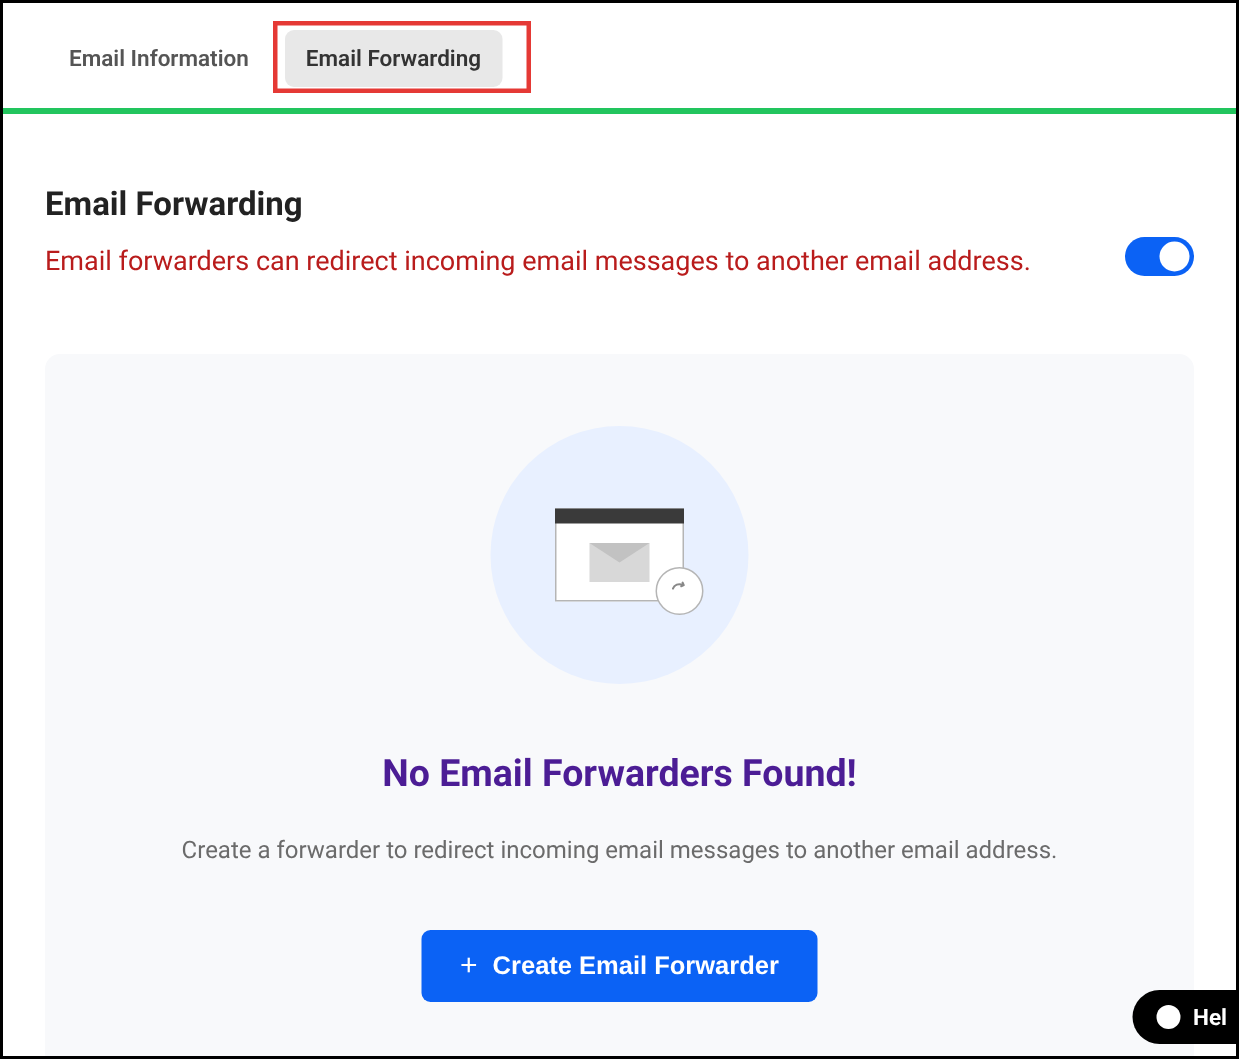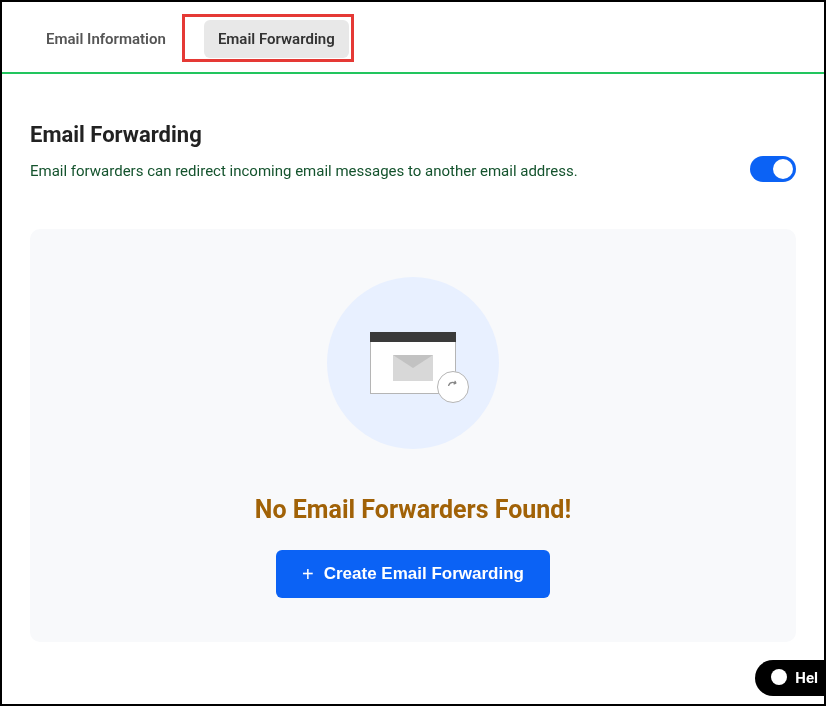--- a/index.html
+++ b/index.html
@@ -8,22 +8,22 @@
       background: #fff;
       width: 826px;
       height: 706px;
       position: relative;
       overflow: hidden;
       border: 2px solid #000;
     }
     .tabs {
       display: flex;
       padding: 18px 30px 14px 30px;
-      border-bottom: 2px solid #22c55e;
-      gap: 24px;
+      border-bottom: 4px solid #22c55e;
+      gap: 10px;
       align-items: center;
     }
     .tab {
       padding: 10px 14px;
       font-size: 15px;
       font-weight: 600;
       color: #555;
       cursor: pointer;
       border-radius: 6px;
     }
@@ -49,22 +49,22 @@
       align-items: flex-start;
     }
     .header-text { flex: 1; }
     .page-title {
       font-size: 22px;
       font-weight: 700;
       color: #222;
       margin-bottom: 12px;
     }
     .desc-line {
-      font-size: 15px;
-      color: #14532d;
+      font-size: 18px;
+      color: #b91c1c;
       line-height: 1.6;
       margin-bottom: 8px;
     }
     .toggle {
       width: 46px;
       height: 26px;
       background: #0B62F5;
       border-radius: 13px;
       position: relative;
       cursor: pointer;
@@ -140,21 +140,21 @@
       background: #fff;
       border: 1px solid #b5b5b5;
       border-radius: 50%;
       display: flex;
       align-items: center;
       justify-content: center;
     }
     .empty-title {
       font-size: 25px;
       font-weight: 700;
-      color: #a16207;
+      color: #4c1d95;
       margin-bottom: 26px;
     }
     .empty-desc {
       font-size: 16px;
       color: #6b6b6b;
       margin-bottom: 44px;
     }
     .create-btn {
       background: #0B62F5;
       color: #fff;
@@ -175,20 +175,21 @@
     }
     .help-widget {
       position: absolute;
       bottom: 8px;
       right: 0;
       background: #000;
       color: #fff;
       padding: 9px 6px 9px 16px;
       border-radius: 22px 0 0 22px;
       display: flex;
+      align-items: center;
       gap: 8px;
       font-size: 15px;
       font-weight: 700;
       cursor: pointer;
     }
     .help-dot {
       width: 16px;
       height: 16px;
       background: #fff;
       border-radius: 50%;
@@ -219,23 +220,24 @@
         <div class="illus-window-top"></div>
         <div class="illus-envelope"></div>
         <div class="illus-badge">
           <svg width="16" height="16" viewBox="0 0 24 24" fill="none" stroke="#888" stroke-width="2">
             <path d="M5 12c0-4 3-7 9-7l-2-2m2 2l-2 2" stroke-linecap="round" stroke-linejoin="round" transform="rotate(20 12 12)"></path>
           </svg>
         </div>
       </div>
     </div>
     <h2 class="empty-title">No Email Forwarders Found!</h2>
+    <p class="empty-desc">Create a forwarder to redirect incoming email messages to another email address.</p>
     <button class="create-btn">
       <span class="plus-icon">+</span>
-      <span>Create Email Forwarding</span>
+      <span>Create Email Forwarder</span>
     </button>
   </div>
 </div>
 
 <div class="help-widget">
   <span class="help-dot"></span>
   <span>Hel</span>
 </div>
 
 </body></html>

